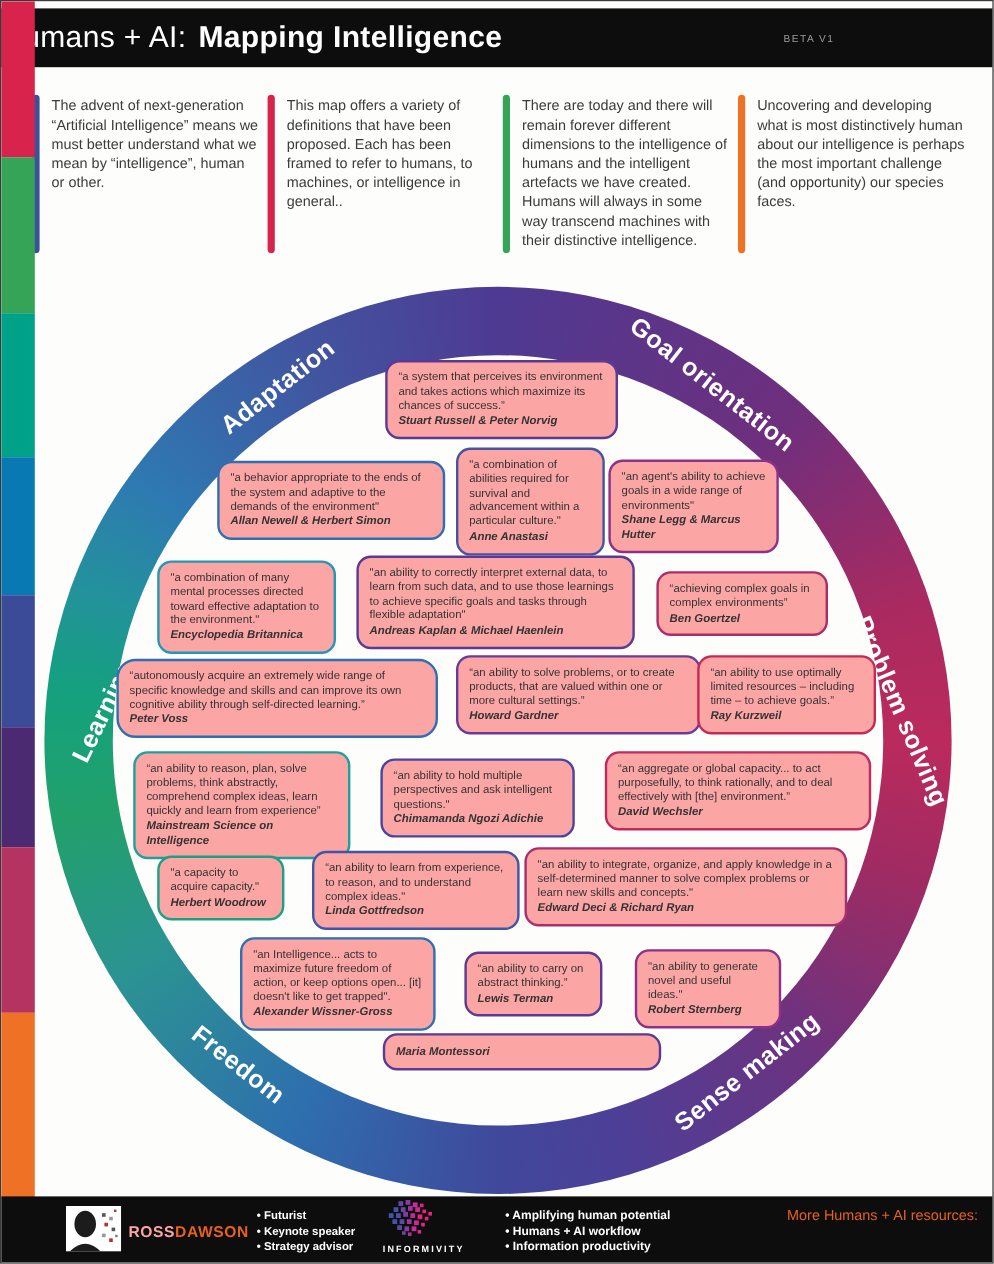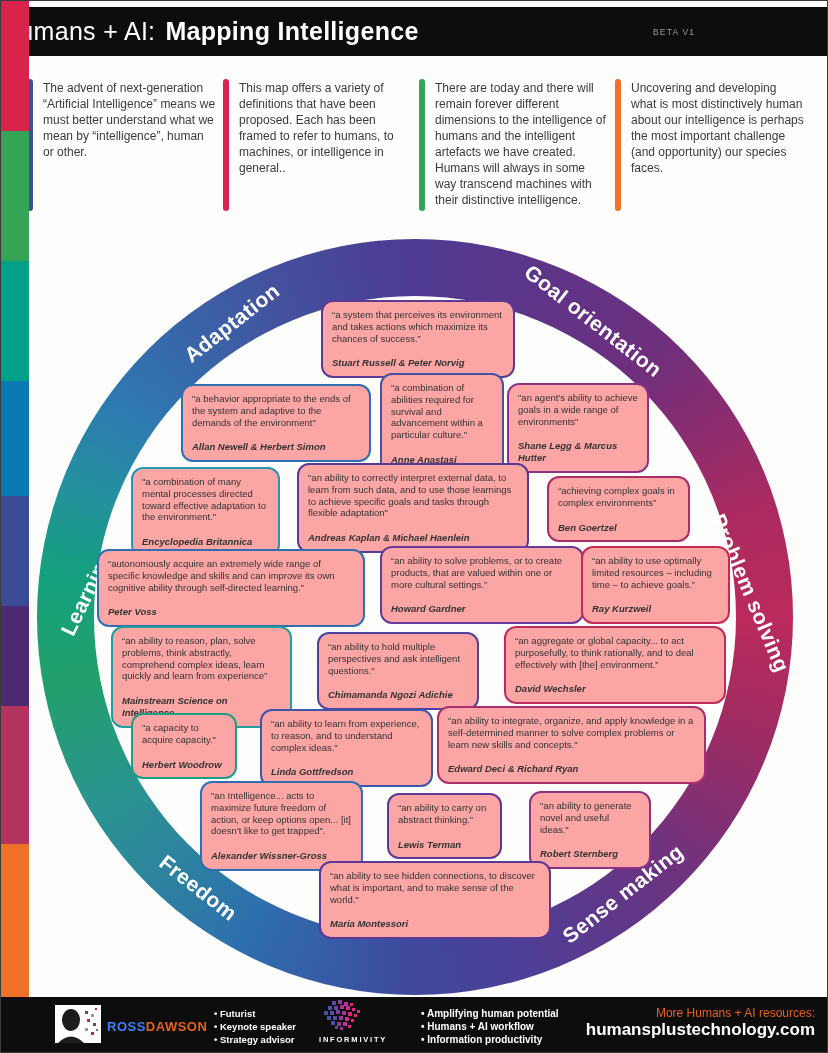--- a/index.html
+++ b/index.html
@@ -43,29 +43,29 @@
   .rl-goal       { left:592px; top:320px; transform:translate(-50%,-50%) rotate(38deg); }
   .rl-learning   { left:86px;  top:592px; transform:translate(-50%,-50%) rotate(-64deg); }
   .rl-problem    { left:749px; top:592px; transform:translate(-50%,-50%) rotate(67deg); }
   .rl-freedom    { left:197px; top:887px; transform:translate(-50%,-50%) rotate(38deg); }
   .rl-sense      { left:622px; top:893px; transform:translate(-50%,-50%) rotate(-38deg); }
 
   
   .quote { position:absolute; background:#fca5a5; border:2px solid #000000; border-radius:12px;
            padding:7px 9px; font-size:9.5px; line-height:1.24; color:#333; z-index:6; }
   .qt { display:block; }
-  .qa { display:block; font-style:italic; font-weight:600; margin-top:13px; }
+  .qa { display:block; font-style:italic; font-weight:600; margin-top:1px; }
 
   
   .footer-bar { position:absolute; left:0; bottom:0; width:828px; height:55px;
                 background:#0d0d0d; z-index:7; }
   .ross-photo { position:absolute; left:54px; top:8px; }
   .ross-name { position:absolute; left:106px; top:22px; font-size:13px; font-weight:bold;
                letter-spacing:0.5px; }
-  .ross-first { color:#3b82f6; } .ross-last { color:#e8611c; }
+  .ross-first { color:#fca5a5; } .ross-last { color:#e8611c; }
   .f-bullets { position:absolute; list-style:none; color:#ffffff; font-size:9.5px;
                font-weight:bold; line-height:13px; }
   .f-bullets li::before { content:"• "; }
   .bullets-speaker { left:213px; top:10px; }
   .bullets-value { left:420px; top:10px; font-size:10px; }
   .informivity { position:absolute; left:318px; top:3px; width:72px; }
   .informivity-label { display:block; color:#fff; font-size:7.5px; font-weight:bold;
                        letter-spacing:1.8px; margin-top:1px; }
   .resources { position:absolute; right:14px; top:9px; text-align:right; }
   .resources-label { display:block; color:#e8611c; font-size:12px; }
@@ -144,21 +144,21 @@
     <span class="qa">Encyclopedia Britannica</span>
   </div>
   <div class="quote" style="left: 296px; top: 462px; width: 232px; border-color: rgb(90, 58, 148);">
     <span class="qt">"an ability to correctly interpret external data, to learn from such data, and to use those learnings to achieve specific goals and tasks through flexible adaptation"</span>
     <span class="qa">Andreas Kaplan &amp; Michael Haenlein</span>
   </div>
   <div class="quote" style="left: 546px; top: 475px; width: 143px; border-color: rgb(170, 45, 103);">
     <span class="qt">“achieving complex goals in complex environments”</span>
     <span class="qa">Ben Goertzel</span>
   </div>
-  <div class="quote" style="left: 96px; top: 548px; width: 268px; border-color: rgb(47, 110, 179);">
+  <div class="quote" style="left: 96px; top: 548px; width: 268px; border-color: rgb(47, 110, 179); border-radius: 16px;">
     <span class="qt">“autonomously acquire an extremely wide range of specific knowledge and skills and can improve its own cognitive ability through self-directed learning.”</span>
     <span class="qa">Peter Voss</span>
   </div>
   <div class="quote" style="left: 379px; top: 545px; width: 204px; border-color: rgb(106, 58, 154);">
     <span class="qt">“an ability to solve problems, or to create products, that are valued within one or more cultural settings.”</span>
     <span class="qa">Howard Gardner</span>
   </div>
   <div class="quote" style="left: 580px; top: 545px; width: 149px; border-color: rgb(197, 42, 85);">
     <span class="qt">“an ability to use optimally limited resources – including time – to achieve goals.”</span>
     <span class="qa">Ray Kurzweil</span>
@@ -193,21 +193,20 @@
   </div>
   <div class="quote" style="left: 386px; top: 792px; width: 115px; border-color: rgb(90, 58, 148);">
     <span class="qt">“an ability to carry on abstract thinking.”</span>
     <span class="qa">Lewis Terman</span>
   </div>
   <div class="quote" style="left: 528px; top: 790px; width: 122px; border-color: rgb(140, 49, 134);">
     <span class="qt">"an ability to generate novel and useful ideas."</span>
     <span class="qa">Robert Sternberg</span>
   </div>
   <div class="quote" style="left: 318px; top: 860px; width: 232px; border-color: rgb(90, 58, 148);">
-    <span class="qt">“an ability to see hidden connections, to discover what is important, and to make sense of the world."</span>
     <span class="qa">Maria Montessori</span>
   </div>
 
   <div class="footer-bar">
     <svg class="ross-photo" width="46" height="38" viewBox="0 0 46 38">
       <rect x="0" y="0" width="46" height="38" fill="#ffffff"></rect>
       <ellipse cx="16" cy="15" rx="9" ry="11" fill="#1c1c1c"></ellipse>
       <path d="M3 38 Q16 25 29 38 Z" fill="#1c1c1c"></path>
       <rect x="30" y="6" width="3" height="3" fill="#555"></rect>
         <rect x="36" y="9" width="3" height="3" fill="#999"></rect>
@@ -256,17 +255,16 @@
       </svg>
       <span class="informivity-label">INFORMIVITY</span>
     </div>
     <ul class="f-bullets bullets-value">
       <li>Amplifying human potential</li>
       <li>Humans + AI workflow</li>
       <li>Information productivity</li>
     </ul>
     <div class="resources">
       <span class="resources-label">More Humans + AI resources:</span>
-      <span class="resources-url">humansplustechnology.com</span>
     </div>
   </div>
 
 </div>
 
 </body></html>

